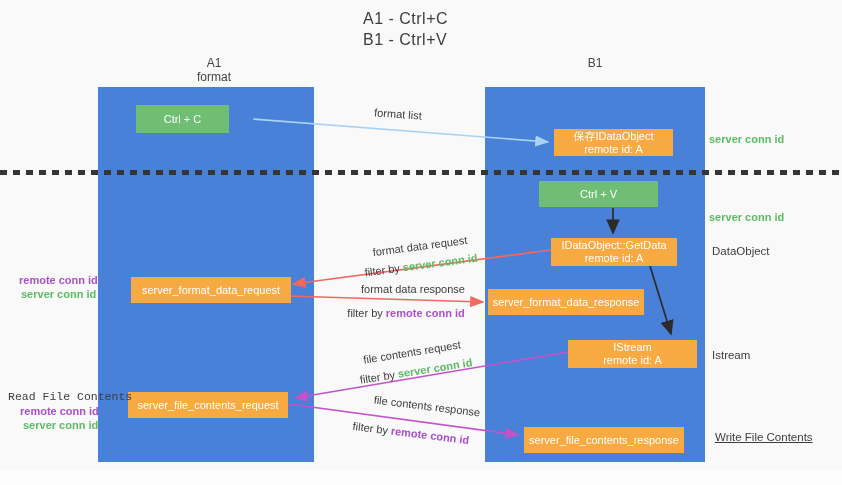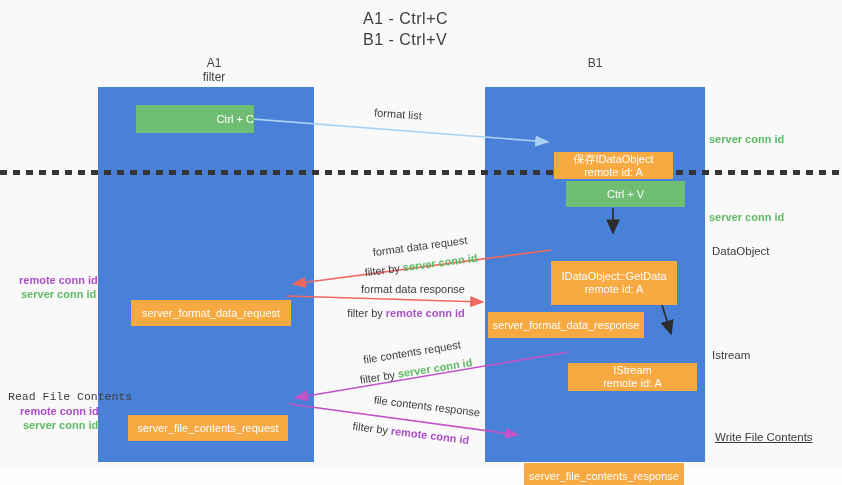--- a/index.html
+++ b/index.html
@@ -16,21 +16,21 @@
   .title-block{left:363px;top:8px;font-size:16px;line-height:21px;color:var(--text-dark);letter-spacing:.5px;}
   .lane-header{top:56px;width:200px;text-align:center;font-size:12px;line-height:14px;color:#454545;}
   .lane{top:87px;height:375px;background:var(--lane-blue);}
   .lane-left{left:98px;width:216px;}
   .lane-right{left:485px;width:220px;}
   .dotted-line{left:0;top:170px;width:842px;height:5px;
     background:repeating-linear-gradient(90deg,#353535 0 7px,transparent 7px 13px);}
   .node{display:flex;flex-direction:column;align-items:center;justify-content:center;
     color:#fff;font-size:11px;line-height:13px;text-align:center;white-space:nowrap;}
   .node-green{background:var(--node-green);}
-  .node-orange{background:var(--node-orange);margin-top:23px;}
+  .node-orange{background:var(--node-orange);}
   .edge-label{font-size:11px;color:var(--text-dark);white-space:nowrap;transform-origin:center;}
   .green-t{color:var(--text-green);font-weight:bold;}
   .purple-t{color:var(--text-purple);font-weight:bold;}
   .side-note{font-size:11.5px;color:var(--text-dark);white-space:nowrap;}
   .conn-note{font-size:11px;font-weight:bold;white-space:nowrap;}
   svg.overlay{position:absolute;left:0;top:0;pointer-events:none;}
   .s-blue{stroke:var(--arrow-lightblue);stroke-width:1.6;fill:none;}
   .s-salmon{stroke:var(--arrow-salmon);stroke-width:1.6;fill:none;}
   .s-magenta{stroke:var(--arrow-magenta);stroke-width:1.6;fill:none;}
   .s-black{stroke:var(--arrow-black);stroke-width:1.7;fill:none;}
@@ -47,21 +47,21 @@
   <div class="abs lane lane-right"></div>
   <div class="abs bottom-strip"></div>
 
   <div class="abs title-block">
     <div>A1 - Ctrl+C</div>
     <div>B1 - Ctrl+V</div>
   </div>
 
   <div class="abs lane-header" style="left:114px;">
     <div>A1</div>
-    <div>filter</div>
+    <div>format</div>
   </div>
   <div class="abs lane-header" style="left:495px;">
     <div>B1</div>
   </div>
 
   <div class="abs dotted-line"></div>
 
   <svg class="overlay" width="842" height="485" viewBox="0 0 842 485">
     <defs>
       <marker id="mk-blue" markerWidth="9" markerHeight="7" refX="8" refY="3.5" orient="auto">
@@ -79,48 +79,48 @@
     </defs>
     <line class="s-blue" x1="253" y1="119" x2="548" y2="142" marker-end="url(#mk-blue)"></line>
     <line class="s-black" x1="613" y1="208" x2="613" y2="233" marker-end="url(#mk-black)"></line>
     <line class="s-black" x1="650" y1="266" x2="671" y2="334" marker-end="url(#mk-black)"></line>
     <line class="s-salmon" x1="551" y1="250" x2="293" y2="284" marker-end="url(#mk-salmon)"></line>
     <line class="s-salmon" x1="287" y1="296" x2="483" y2="302" marker-end="url(#mk-salmon)"></line>
     <line class="s-magenta" x1="568" y1="352" x2="295" y2="398" marker-end="url(#mk-magenta)"></line>
     <line class="s-magenta" x1="289" y1="404" x2="518" y2="435" marker-end="url(#mk-magenta)"></line>
   </svg>
 
-  <div class="abs node node-green" style="left:136px;top:105px;width:118px;height:28px;align-items:flex-end;">
+  <div class="abs node node-green" style="left:136px;top:105px;width:93px;height:28px;">
     <span>Ctrl + C</span>
   </div>
   <div class="abs node node-orange" style="left:554px;top:129px;width:119px;height:27px;">
     <span>保存IDataObject</span>
     <span>remote id: A</span>
   </div>
-  <div class="abs node node-green" style="left:566px;top:181px;width:119px;height:26px;">
+  <div class="abs node node-green" style="left:539px;top:181px;width:119px;height:26px;">
     <span>Ctrl + V</span>
   </div>
-  <div class="abs node node-orange" style="left:551px;top:238px;width:126px;height:44px;">
+  <div class="abs node node-orange" style="left:551px;top:238px;width:126px;height:28px;">
     <span>IDataObject::GetData</span>
     <span>remote id: A</span>
   </div>
   <div class="abs node node-orange" style="left:131px;top:277px;width:160px;height:26px;">
     <span>server_format_data_request</span>
   </div>
   <div class="abs node node-orange" style="left:488px;top:289px;width:156px;height:26px;">
     <span>server_format_data_response</span>
   </div>
   <div class="abs node node-orange" style="left:568px;top:340px;width:129px;height:28px;">
     <span>IStream</span>
     <span>remote id: A</span>
   </div>
   <div class="abs node node-orange" style="left:128px;top:392px;width:160px;height:26px;align-items:center;">
     <span>server_file_contents_request</span>
   </div>
-  <div class="abs node node-orange" style="left:524px;top:440px;width:160px;height:26px;">
+  <div class="abs node node-orange" style="left:524px;top:427px;width:160px;height:26px;">
     <span>server_file_contents_response</span>
   </div>
 
   <div class="abs edge-label" style="left:398px;top:114px;transform:translate(-50%,-50%) rotate(4deg);">format list</div>
 
   <div class="abs edge-label" style="left:420px;top:246px;transform:translate(-50%,-50%) rotate(-7.5deg);">format data request</div>
   <div class="abs edge-label" style="left:421px;top:265px;transform:translate(-50%,-50%) rotate(-7.5deg);">
     <span>filter by </span><span class="green-t">server conn id</span>
   </div>
 

